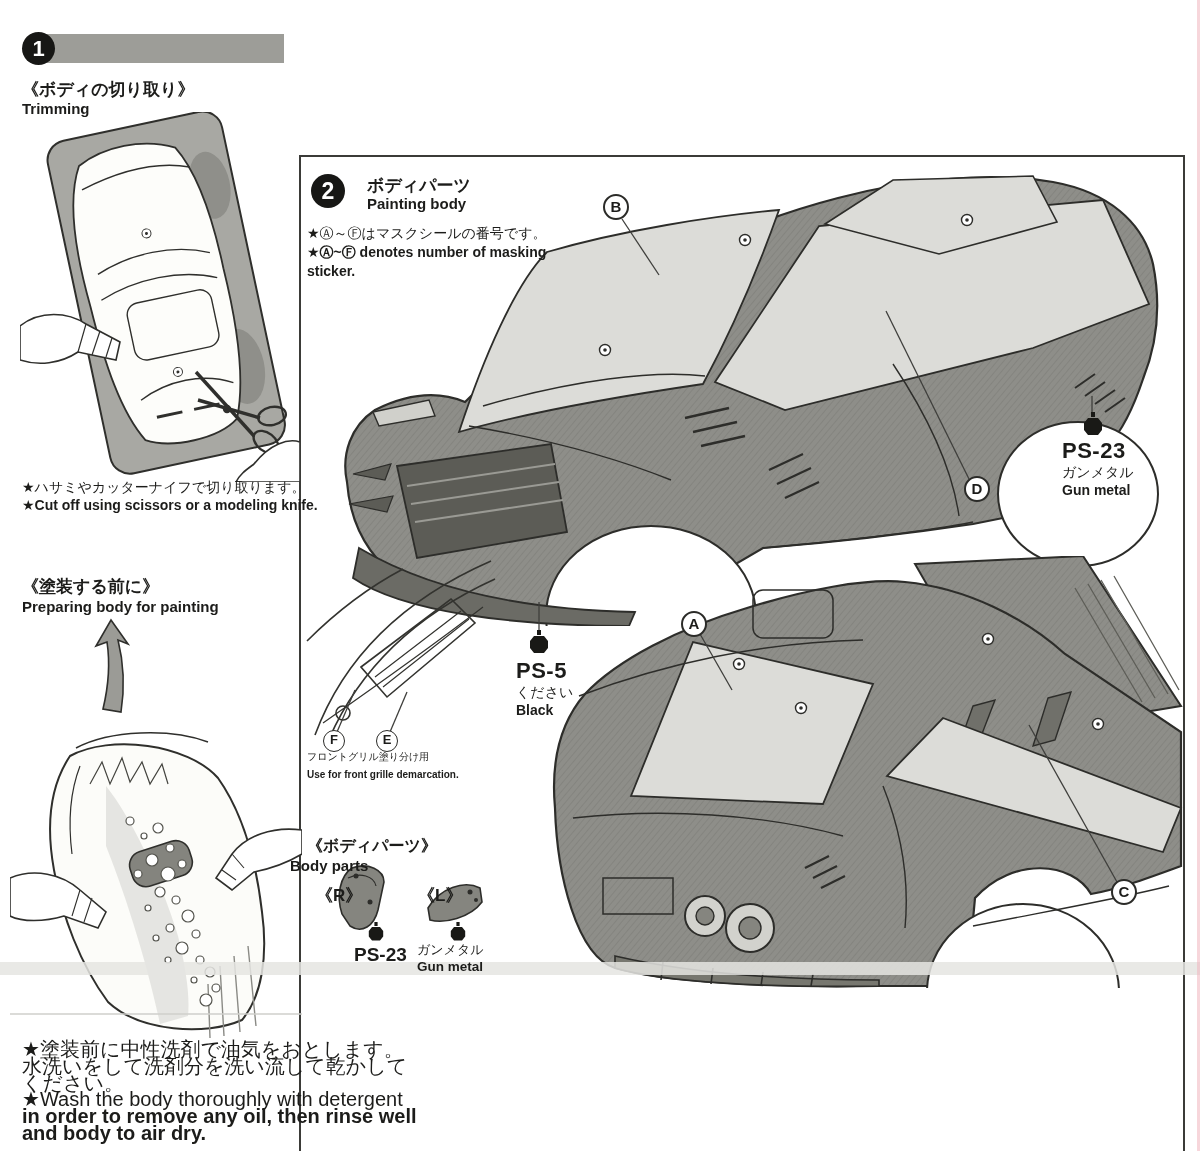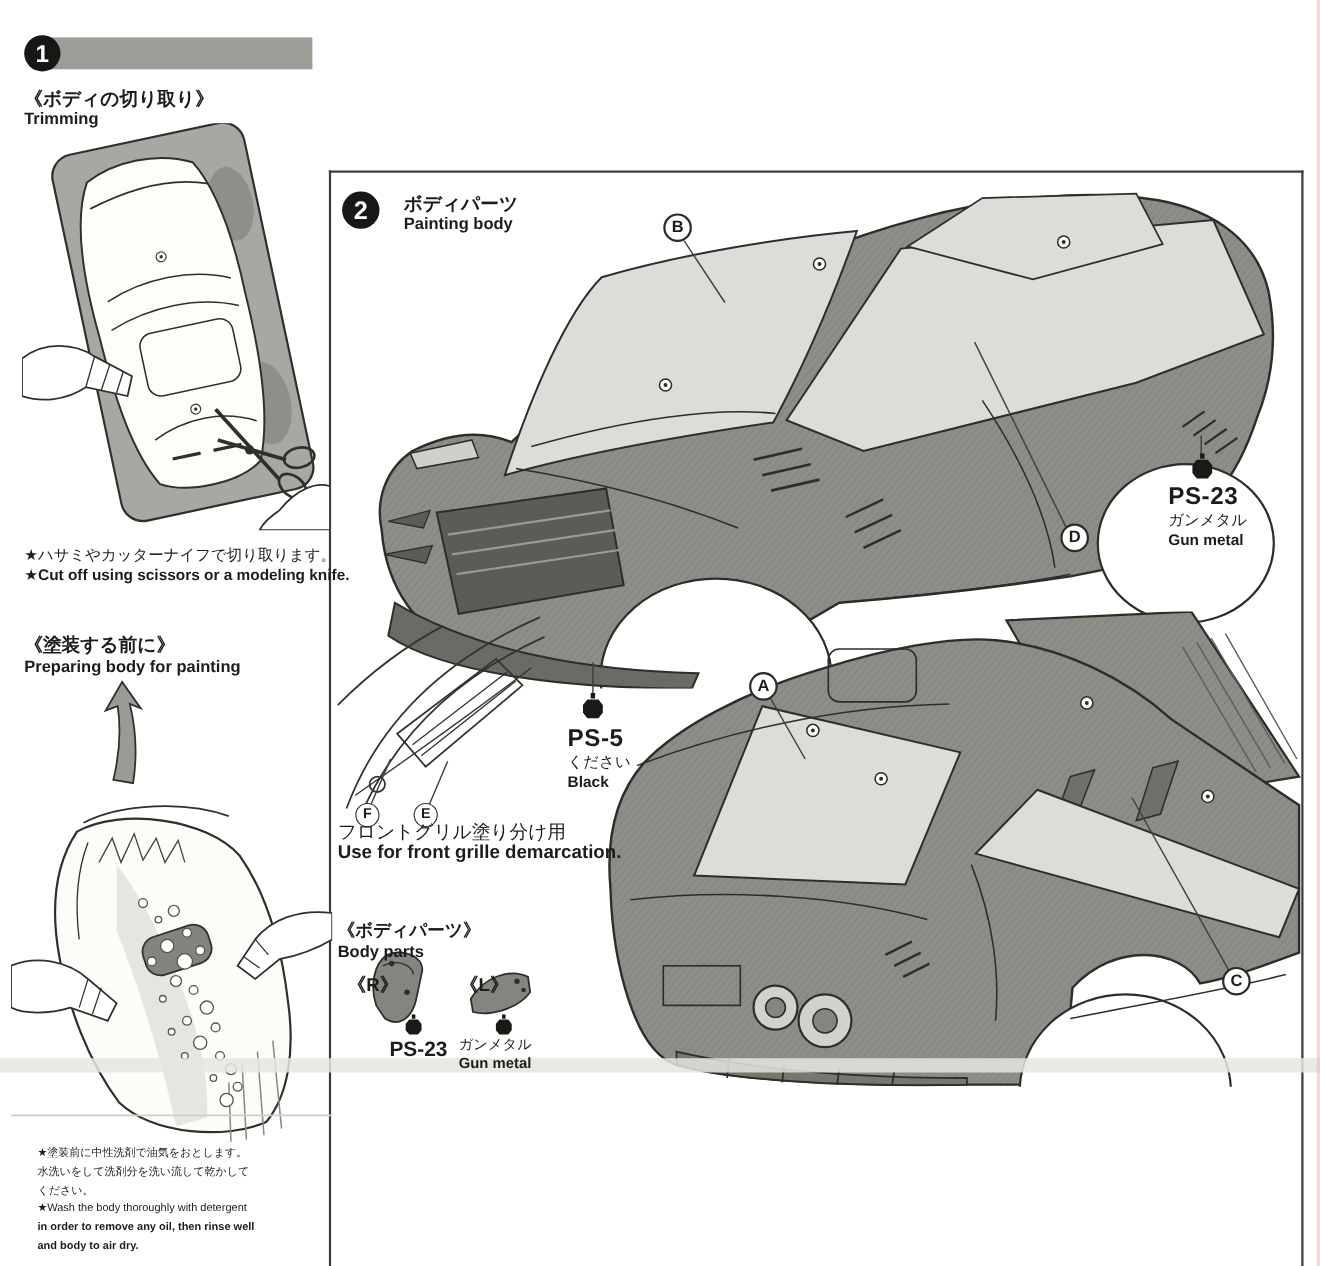--- a/index.html
+++ b/index.html
@@ -12,23 +12,23 @@
   .brand .hobby{font-size:22px;font-weight:700;color:#ef7287;letter-spacing:1.5px;}
   .brand .search{font-size:22px;font-weight:700;color:#8d8d8b;letter-spacing:2px;}
   
   .badge{background:#171715;color:#fff;border-radius:50%;text-align:center;z-index:42;}
   .badge1{left:22px;top:32px;width:33px;height:33px;font:700 22px/33px "Liberation Sans",sans-serif;}
   .badge2{left:311px;top:174px;width:34px;height:34px;font:700 23px/34px "Liberation Sans",sans-serif;}
   .bar1{left:30px;top:34px;width:254px;height:29px;z-index:41;
         background:repeating-linear-gradient(45deg,#a3a39e 0 2px,#97979২ 2px 4px);background-color:#9d9d98;}
   .t-jp{font-weight:700;}
   .t17{font-size:17px;} .t16{font-size:16px;} .t15{font-size:15px;font-weight:700;}
-  .note{font-size:14px;line-height:18px;margin-top:17px;}
+  .note{font-size:14px;line-height:18px;}
   .note .jp{font-weight:500;} .note .en{font-weight:700;}
-  .note6{font-size:10px;line-height:16.8px;margin-left:12px;}
+  .note6{font-size:20px;line-height:16.8px;}
   .code{font-size:22px;font-weight:700;letter-spacing:.5px;}
   .code-s{font-size:19px;font-weight:700;}
   .pname{font-size:14px;font-weight:500;} .pname-en{font-size:14px;font-weight:700;}
   .pname13{font-size:13px;font-weight:500;} .pname13-en{font-size:13.5px;font-weight:700;}
   .rl{font-size:17px;font-weight:700;}
   
   .panel{left:299px;top:155px;width:882px;height:996px;border:2px solid #3b3b38;border-bottom:none;z-index:1;}
   
   .mark{width:26px;height:26px;border:2px solid #2b2b28;border-radius:50%;background:#fff;
         font:700 15px/22px "Liberation Sans",sans-serif;text-align:center;box-sizing:border-box;z-index:40;}
@@ -149,20 +149,25 @@
     <div style="font-weight:500">ください。</div>
     <div style="font-weight:400">★Wash the body thoroughly with detergent</div>
     <div style="font-weight:700">in order to remove any oil, then rinse well</div>
     <div style="font-weight:700">and body to air dry.</div>
   </div>
 
   <div class="abs panel"></div>
   <div class="abs badge badge2">2</div>
   <div class="abs t-jp t17" style="left:367px;top:174px;z-index:40">ボディパーツ</div>
   <div class="abs t15" style="left:367px;top:195px;z-index:40">Painting body</div>
+  <div class="abs" style="left:307px;top:224px;font-size:14px;line-height:19px;z-index:40">
+    <div style="font-weight:500">★Ⓐ～Ⓕはマスクシールの番号です。</div>
+    <div style="font-weight:700">★Ⓐ~Ⓕ denotes number of masking</div>
+    <div style="font-weight:700">sticker.</div>
+  </div>
 
   <svg class="abs z10" style="left:333px;top:164px" width="832" height="462" viewBox="0 0 832 462">
     <defs>
       <pattern id="hatchA" width="5" height="5" patternUnits="userSpaceOnUse" patternTransform="rotate(40)">
         <rect width="5" height="5" fill="#8e8e89"></rect>
         <line x1="0" y1="0" x2="0" y2="5" stroke="#82827d" stroke-width="1.6"></line>
       </pattern>
     </defs>
     <path d="M14,318 C8,290 18,262 42,246 C78,228 108,228 132,238 C160,210 210,170 260,140 C330,96 420,56 505,34 C580,14 660,8 720,18 C775,28 810,58 820,100 C828,140 824,180 810,215 C800,245 788,268 775,282 C758,310 742,330 730,342 L640,360 C560,372 480,380 430,384 L300,460 C220,462 150,452 95,430 C45,410 18,370 14,318 Z" fill="url(#hatchA)" stroke="#2d2d2a" stroke-width="2.2"></path>
     <ellipse cx="318" cy="452" rx="105" ry="90" fill="#ffffff" stroke="#2d2d2a" stroke-width="2"></ellipse>
@@ -274,27 +279,27 @@
 
   <svg class="abs z40" style="left:529px;top:630px" width="20" height="26" viewBox="0 0 20 26">
     <path d="M8,0 h4 v5 h-4 Z M5,6 h10 l4,5 v7 l-4,5 H5 l-4,-5 v-7 Z" fill="#191916"></path>
   </svg>
   <div class="abs z40" style="left:516px;top:658px">
     <div class="code">PS-5</div>
     <div class="pname">ください</div>
     <div class="pname-en">Black</div>
   </div>
 
-  <div class="abs z40" style="left:307px;top:748px;font-size:17px;line-height:17.5px">
+  <div class="abs z40" style="left:307px;top:748px;font-size:10px;line-height:17.5px">
     <div style="font-weight:500">フロントグリル塗り分け用</div>
     <div style="font-weight:700">Use for front grille demarcation.</div>
   </div>
 
   <div class="abs t-jp t16 z40" style="left:307px;top:836px">《ボディパーツ》</div>
-  <div class="abs t15 z40" style="left:307px;top:857px">Body parts</div>
+  <div class="abs t15 z40" style="left:290px;top:857px">Body parts</div>
   <div class="abs rl z40" style="left:316px;top:884px">《R》</div>
   <div class="abs rl z40" style="left:418px;top:884px">《L》</div>
 
   <svg class="abs z10" style="left:334px;top:862px" width="58" height="76" viewBox="0 0 58 76">
     <path d="M18,6 C34,0 50,8 50,20 L44,48 C40,64 28,72 16,64 L8,52 C2,34 6,14 18,6 Z" fill="#85857f" stroke="#2d2d2a" stroke-width="1.6"></path>
     <path d="M14,16 C26,10 40,14 42,24" fill="none" stroke="#2d2d2a" stroke-width="1.2"></path>
     <circle cx="22" cy="14" r="2.5" fill="#2d2d2a"></circle>
       <circle cx="36" cy="40" r="2.5" fill="#2d2d2a"></circle>
   </svg>
   <svg class="abs z10" style="left:424px;top:878px" width="64" height="56" viewBox="0 0 64 56">

